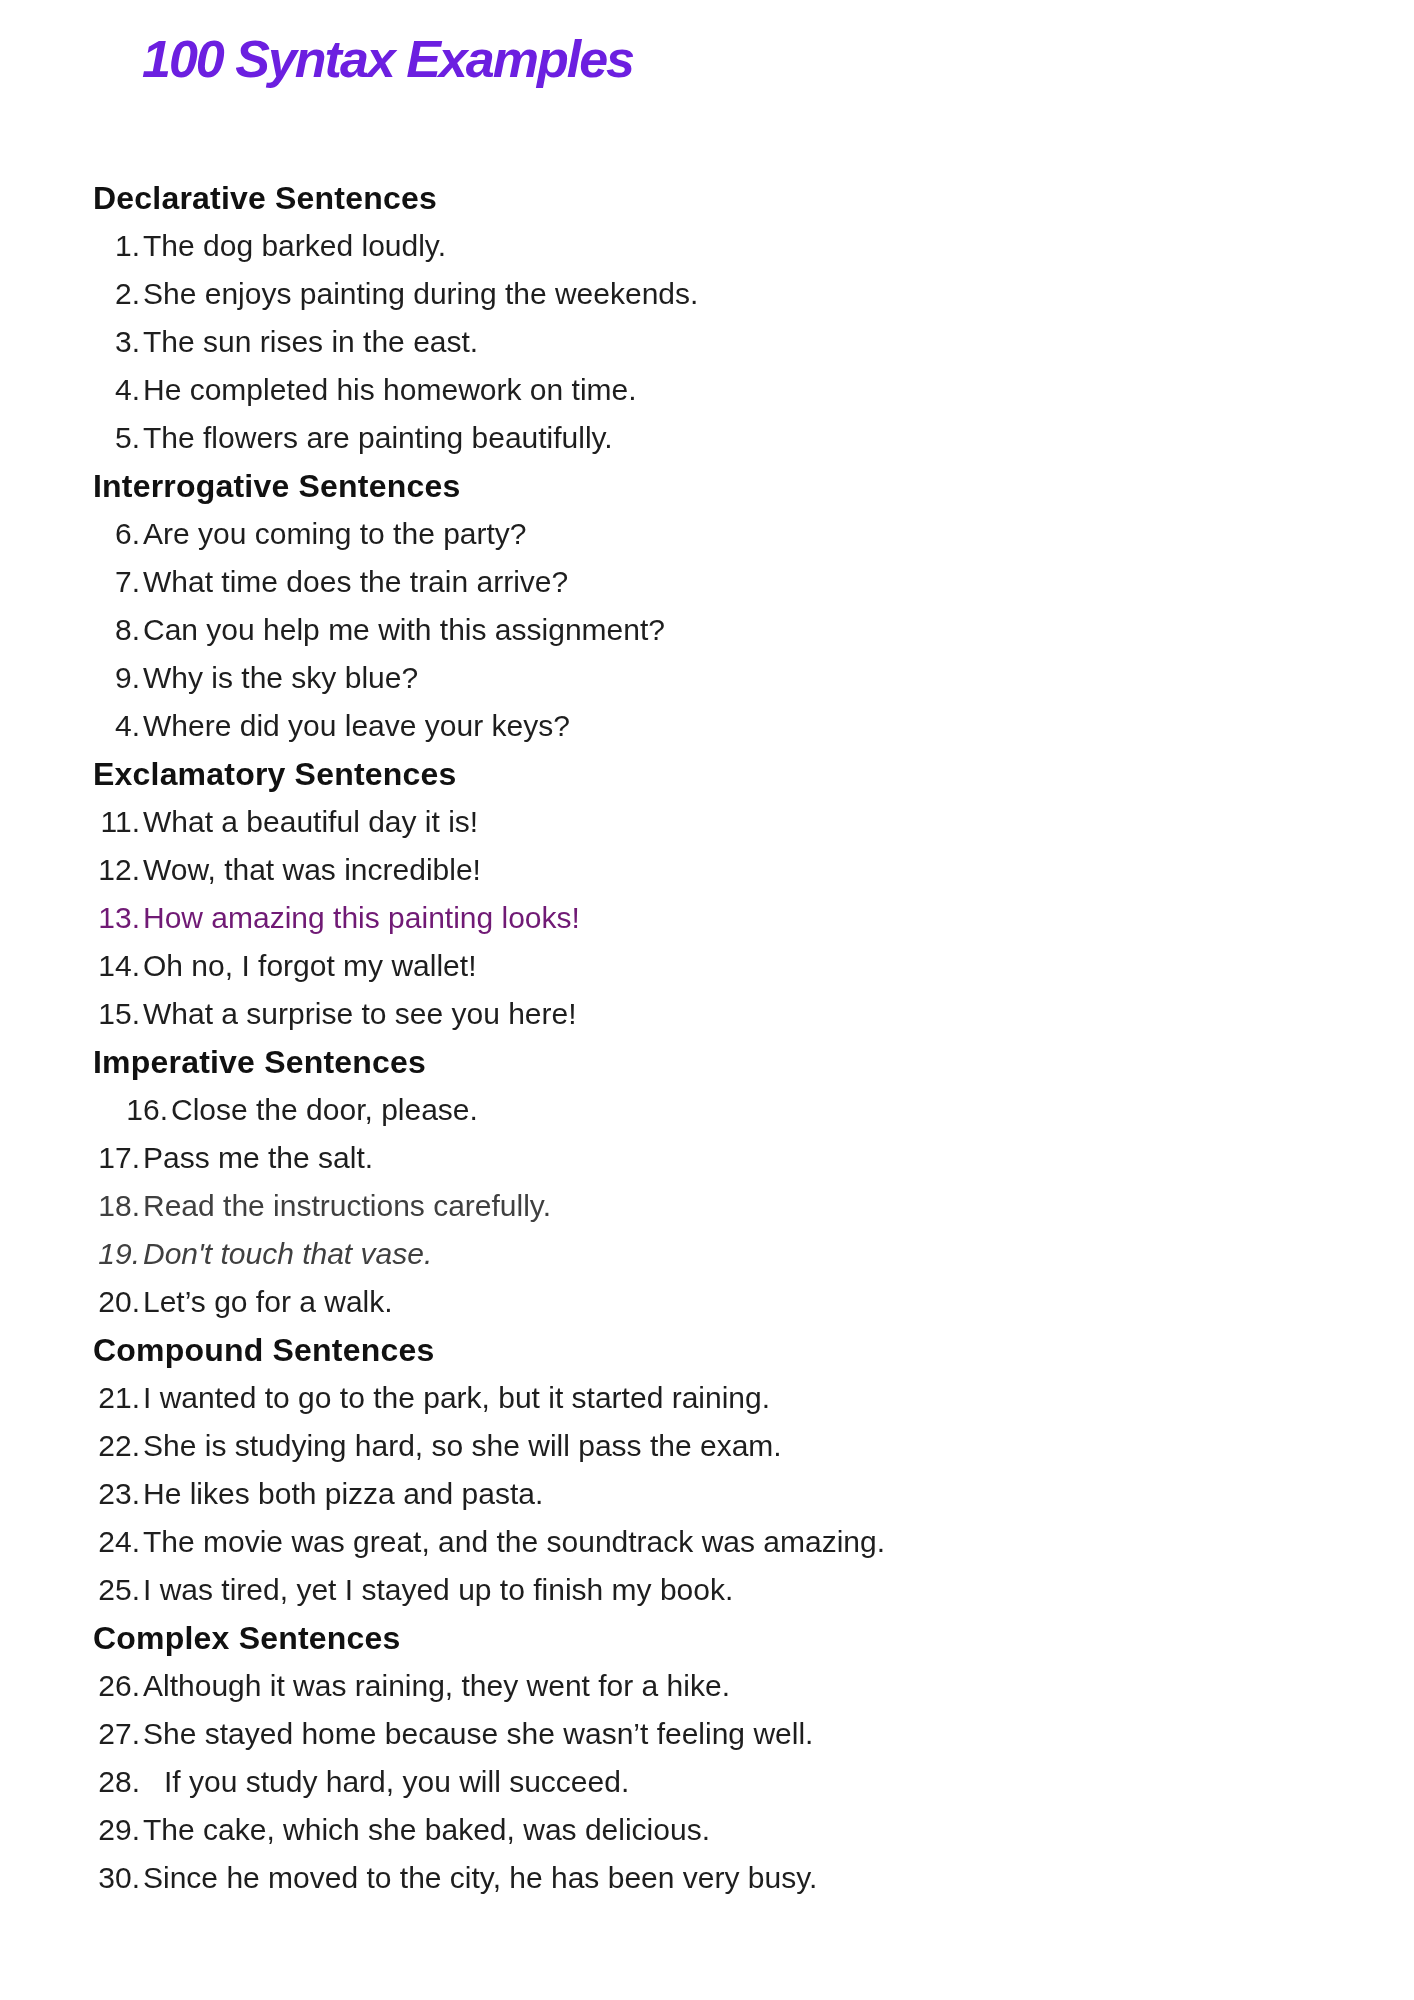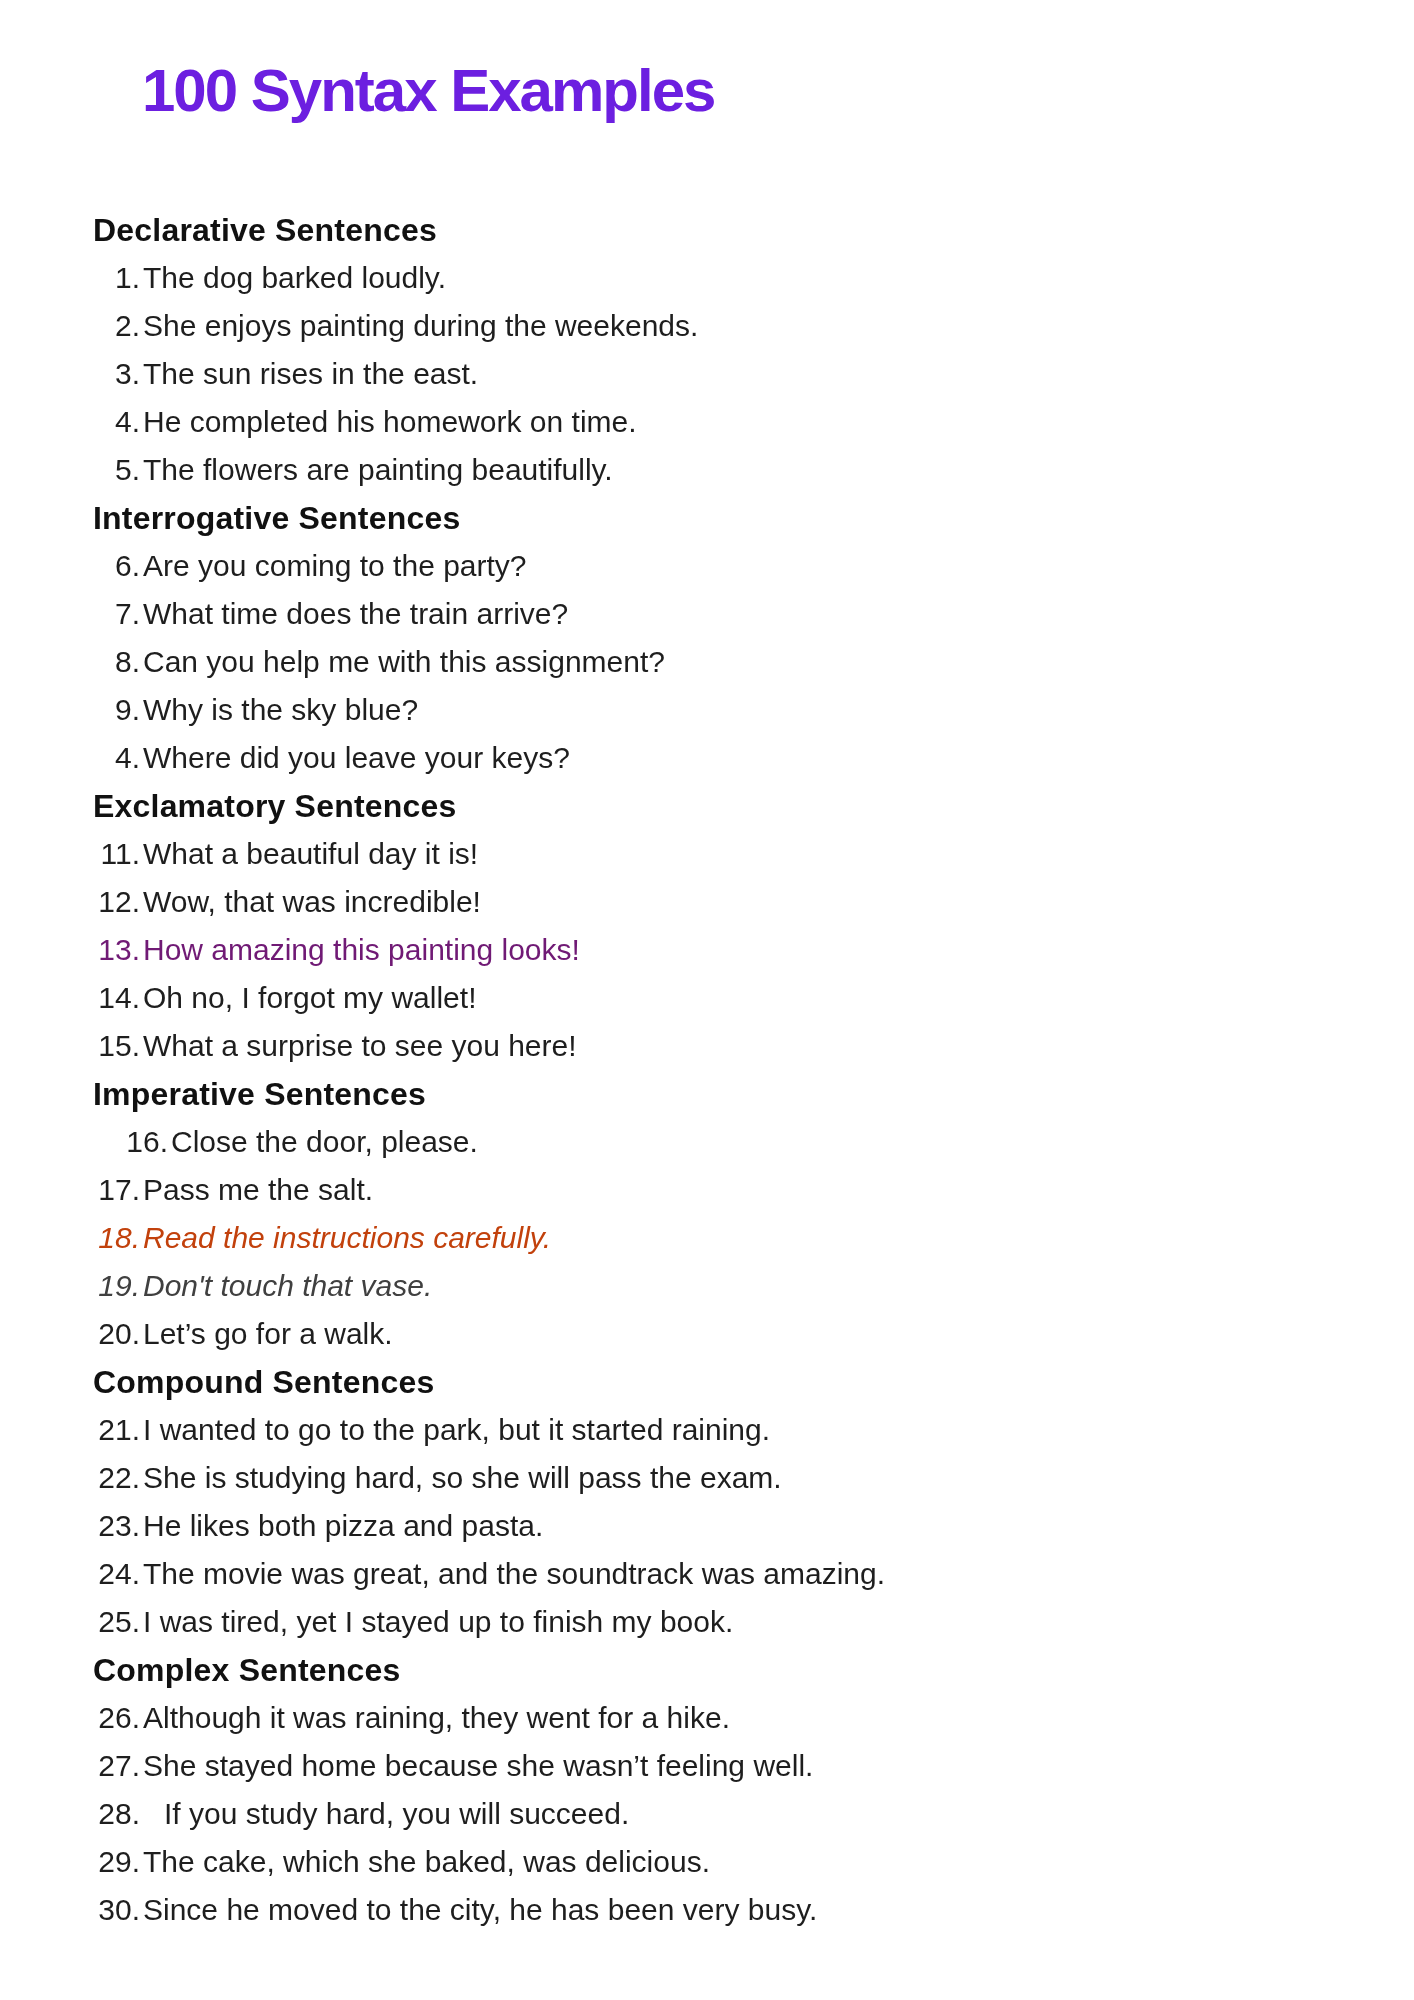--- a/index.html
+++ b/index.html
@@ -5,27 +5,28 @@
   html, body { margin: 0; padding: 0; background: #ffffff; }
   .page {
     position: relative;
     width: 1414px;
     height: 2000px;
     background: #ffffff;
     overflow: hidden;
     font-family: "Liberation Sans", sans-serif;
   }
   .title {
-    margin: 51px 0 0 142px;
-    font-size: 60px;
+    margin: 19px 0 0 142px;
+    font-size: 52px;
     line-height: 80px;
     font-weight: 800;
     letter-spacing: -2px;
     color: #6C1FE0;
     white-space: nowrap;
+    font-style: italic;
   }
   .content {
     margin: 75px 60px 0 93px;
   }
   .row {
     height: 48px;
     line-height: 48px;
     white-space: nowrap;
   }
   .heading {
@@ -125,21 +126,21 @@
 
     <div class="row heading" style="color: rgb(17, 17, 17);">Imperative Sentences</div>
     <div class="row item" style="color: rgb(30, 30, 30); margin-left: 28px;">
         <span class="num">16.</span>
         <span class="txt">Close the door, please.</span>
       </div>
     <div class="row item" style="color: rgb(30, 30, 30);">
         <span class="num">17.</span>
         <span class="txt">Pass me the salt.</span>
       </div>
-    <div class="row item" style="color: #c2410c; font-style: italic;">
+    <div class="row item" style="color: #404040;">
         <span class="num">18.</span>
         <span class="txt">Read the instructions carefully.</span>
       </div>
     <div class="row item" style="color: #404040; font-style: italic;">
         <span class="num">19.</span>
         <span class="txt">Don't touch that vase.</span>
       </div>
     <div class="row item" style="color: rgb(30, 30, 30);">
         <span class="num">20.</span>
         <span class="txt">Let’s go for a walk.</span>

